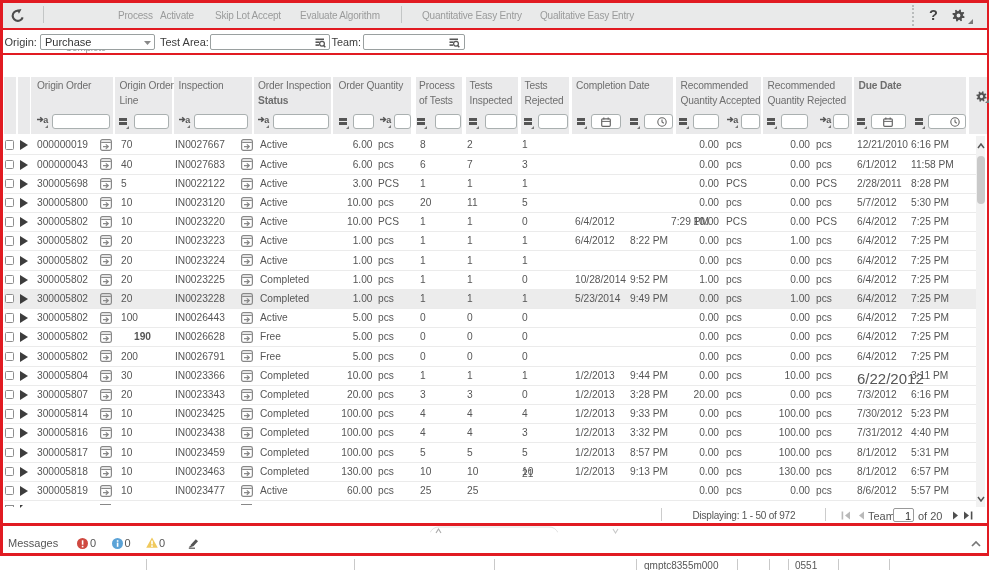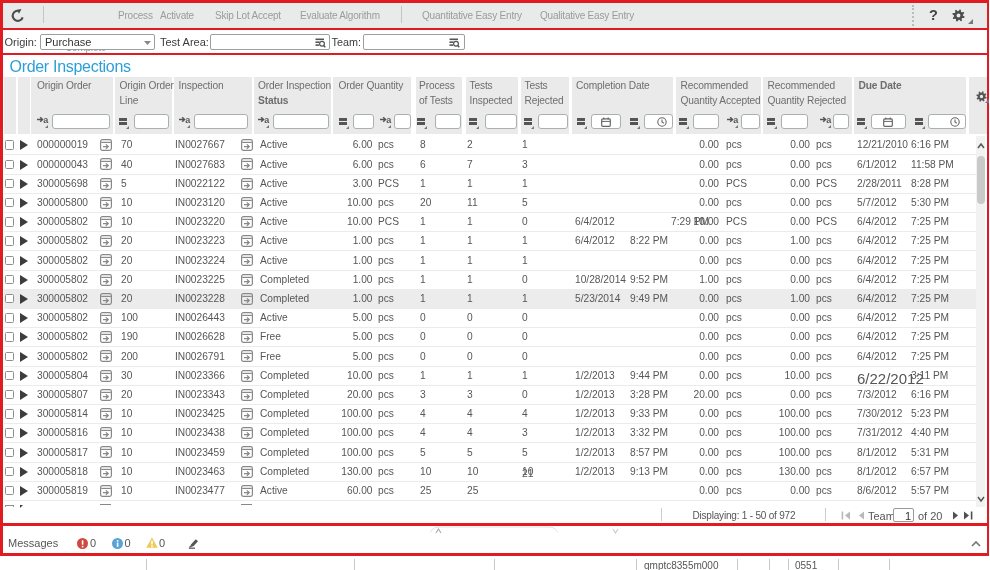--- a/index.html
+++ b/index.html
@@ -45,21 +45,20 @@
     </svg>
     <div style="position:absolute;left:331.5px;top:36px;font-size:10.8px;color:#3c3c3c;font-weight:400;white-space:nowrap;">Team:</div>
     <div style="position:absolute;left:363px;top:34.2px;width:102px;height:15.5px;background:#fff;border:1px solid #9aa0a0;border-radius:2px;"></div>
     <svg style="position:absolute;left:449px;top:37.5px" width="11" height="10" viewBox="0 0 11 10">
       <line x1="0.5" y1="1.3" x2="9" y2="1.3" stroke="#555" stroke-width="1.6"></line>
       <line x1="0.5" y1="4.2" x2="4.5" y2="4.2" stroke="#555" stroke-width="1.6"></line>
       <line x1="0.5" y1="7.1" x2="4" y2="7.1" stroke="#555" stroke-width="1.6"></line>
       <circle cx="7" cy="5.8" r="2.4" fill="#fff" stroke="#555" stroke-width="1.2"></circle>
       <line x1="8.7" y1="7.5" x2="10.3" y2="9.2" stroke="#555" stroke-width="1.4"></line>
     </svg>
-    <div style="position:absolute;left:9.5px;top:56.5px;font-size:16px;color:#2d9fd8;font-weight:400;white-space:nowrap;letter-spacing:-0.3px;">Order Inspections</div>
     <div style="position:absolute;left:3.5px;top:76.5px;width:12.5px;height:57.0px;background:#eaeaeb;"></div>
     <div style="position:absolute;left:18px;top:76.5px;width:12px;height:57.0px;background:#eaeaeb;"></div>
     <div style="position:absolute;left:31px;top:76.5px;width:82px;height:57.0px;background:#eaeaeb;"></div>
     <div style="position:absolute;left:115px;top:76.5px;width:57px;height:57.0px;background:#eaeaeb;"></div>
     <div style="position:absolute;left:174px;top:76.5px;width:77.5px;height:57.0px;background:#eaeaeb;"></div>
     <div style="position:absolute;left:253.5px;top:76.5px;width:77.5px;height:57.0px;background:#eaeaeb;"></div>
     <div style="position:absolute;left:333px;top:76.5px;width:78px;height:57.0px;background:#eaeaeb;"></div>
     <div style="position:absolute;left:415.5px;top:76.5px;width:46.5px;height:57.0px;background:#eaeaeb;"></div>
     <div style="position:absolute;left:466px;top:76.5px;width:52px;height:57.0px;background:#eaeaeb;"></div>
     <div style="position:absolute;left:521px;top:76.5px;width:47.5px;height:57.0px;background:#eaeaeb;"></div>
@@ -482,21 +481,21 @@
     <div style="position:absolute;left:911px;top:312.2px;font-size:10.2px;color:#565656;font-weight:400;white-space:nowrap;">7:25 PM</div>
     <div style="position:absolute;left:3.5px;top:346.3px;width:972px;height:1px;background:#ebebeb;"></div>
     <div style="position:absolute;left:4.5px;top:332.3px;width:9.5px;height:9.5px;background:#fff;border:1px solid #8e8e8e;border-radius:1.5px;"></div>
     <div style="position:absolute;left:20px;top:332.40000000000003px;width:0;height:0;border-top:5.0px solid transparent;border-bottom:5.0px solid transparent;border-left:8px solid #3d3d3d;"></div>
     <div style="position:absolute;left:37px;top:331.40000000000003px;font-size:10.2px;color:#565656;font-weight:400;white-space:nowrap;">300005802</div>
     <svg style="position:absolute;left:100px;top:331.20000000000005px" width="12" height="12" viewBox="0 0 12 12">
       <rect x="0.6" y="0.6" width="10.8" height="10.8" rx="1.8" fill="none" stroke="#888" stroke-width="1.2"></rect>
       <line x1="1.2" y1="3.4" x2="10.8" y2="3.4" stroke="#888" stroke-width="1.2"></line>
       <path d="M3 7.6 H8 M5.8 5.4 L8.3 7.6 L5.8 9.8" fill="none" stroke="#888" stroke-width="1.2"></path>
     </svg>
-    <div style="position:absolute;left:121px;top:331.40000000000003px;font-size:10.2px;color:#565656;font-weight:400;white-space:nowrap;">190</div>
+    <div style="position:absolute;left:134px;top:331.40000000000003px;font-size:10.2px;color:#565656;font-weight:700;white-space:nowrap;">190</div>
     <div style="position:absolute;left:175px;top:331.40000000000003px;font-size:10.2px;color:#565656;font-weight:400;white-space:nowrap;">IN0026628</div>
     <svg style="position:absolute;left:241px;top:331.20000000000005px" width="12" height="12" viewBox="0 0 12 12">
       <rect x="0.6" y="0.6" width="10.8" height="10.8" rx="1.8" fill="none" stroke="#888" stroke-width="1.2"></rect>
       <line x1="1.2" y1="3.4" x2="10.8" y2="3.4" stroke="#888" stroke-width="1.2"></line>
       <path d="M3 7.6 H8 M5.8 5.4 L8.3 7.6 L5.8 9.8" fill="none" stroke="#888" stroke-width="1.2"></path>
     </svg>
     <div style="position:absolute;left:260px;top:331.40000000000003px;font-size:10.2px;color:#565656;font-weight:400;white-space:nowrap;">Free</div>
     <div style="position:absolute;left:252.5px;top:331.40000000000003px;width:120px;text-align:right;font-size:10.2px;color:#565656;white-space:nowrap;">5.00</div>
     <div style="position:absolute;left:378px;top:331.40000000000003px;font-size:10.2px;color:#565656;font-weight:400;white-space:nowrap;">pcs</div>
     <div style="position:absolute;left:420px;top:331.40000000000003px;font-size:10.2px;color:#565656;font-weight:400;white-space:nowrap;">0</div>

